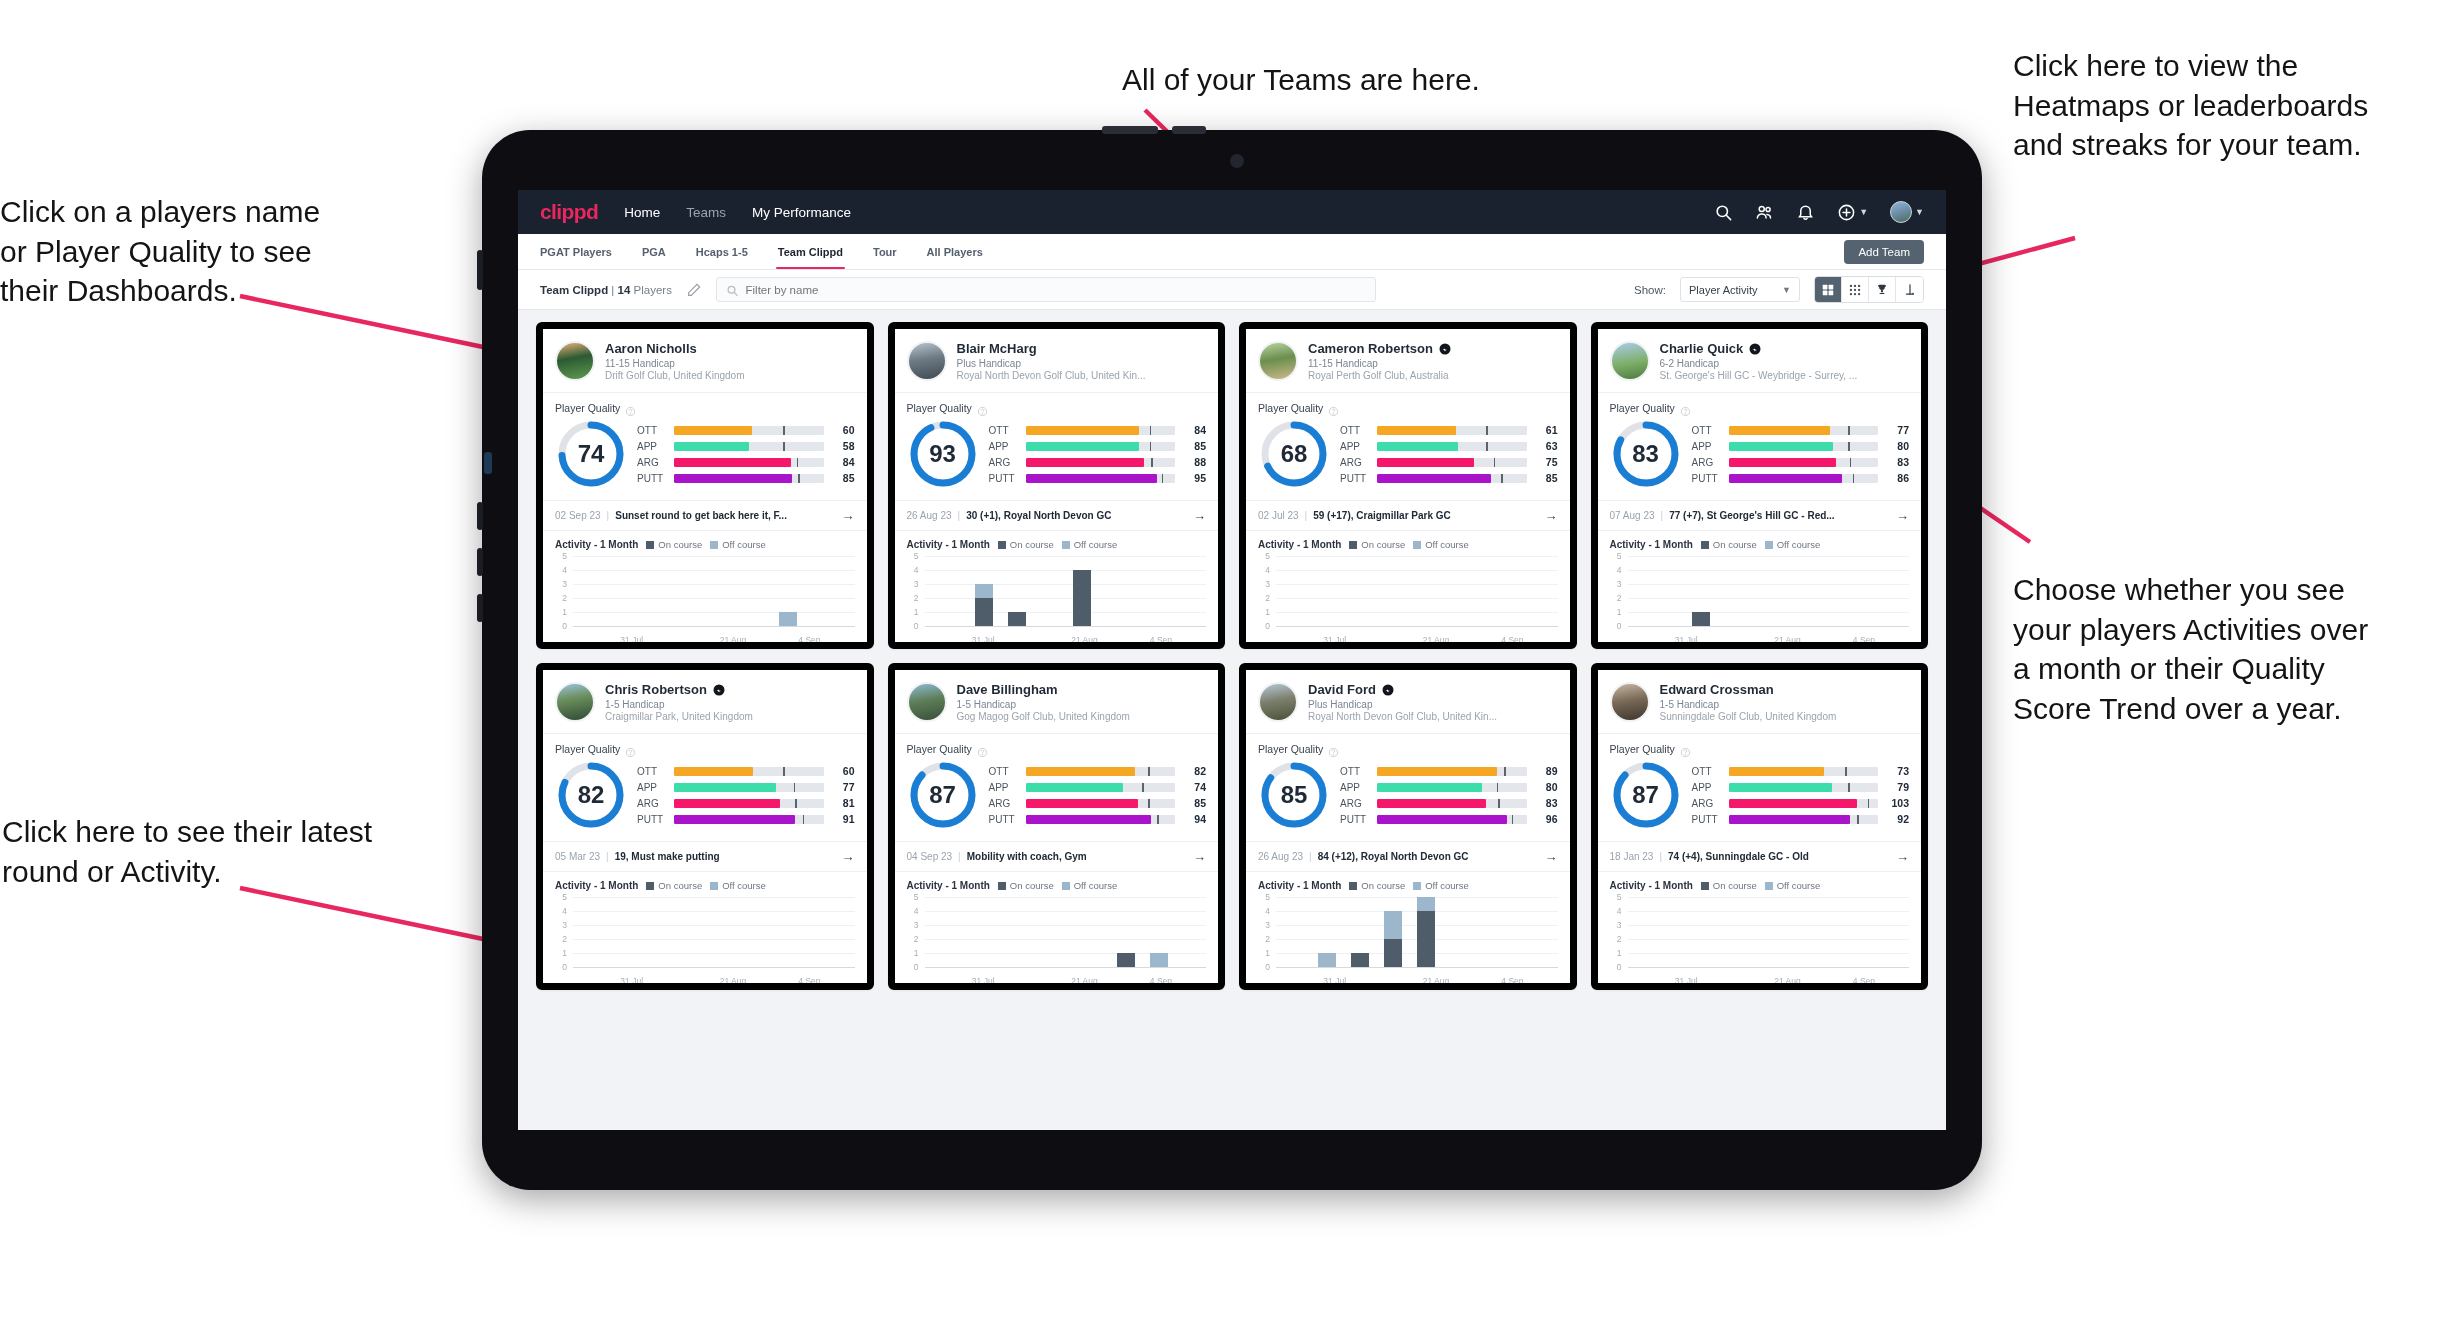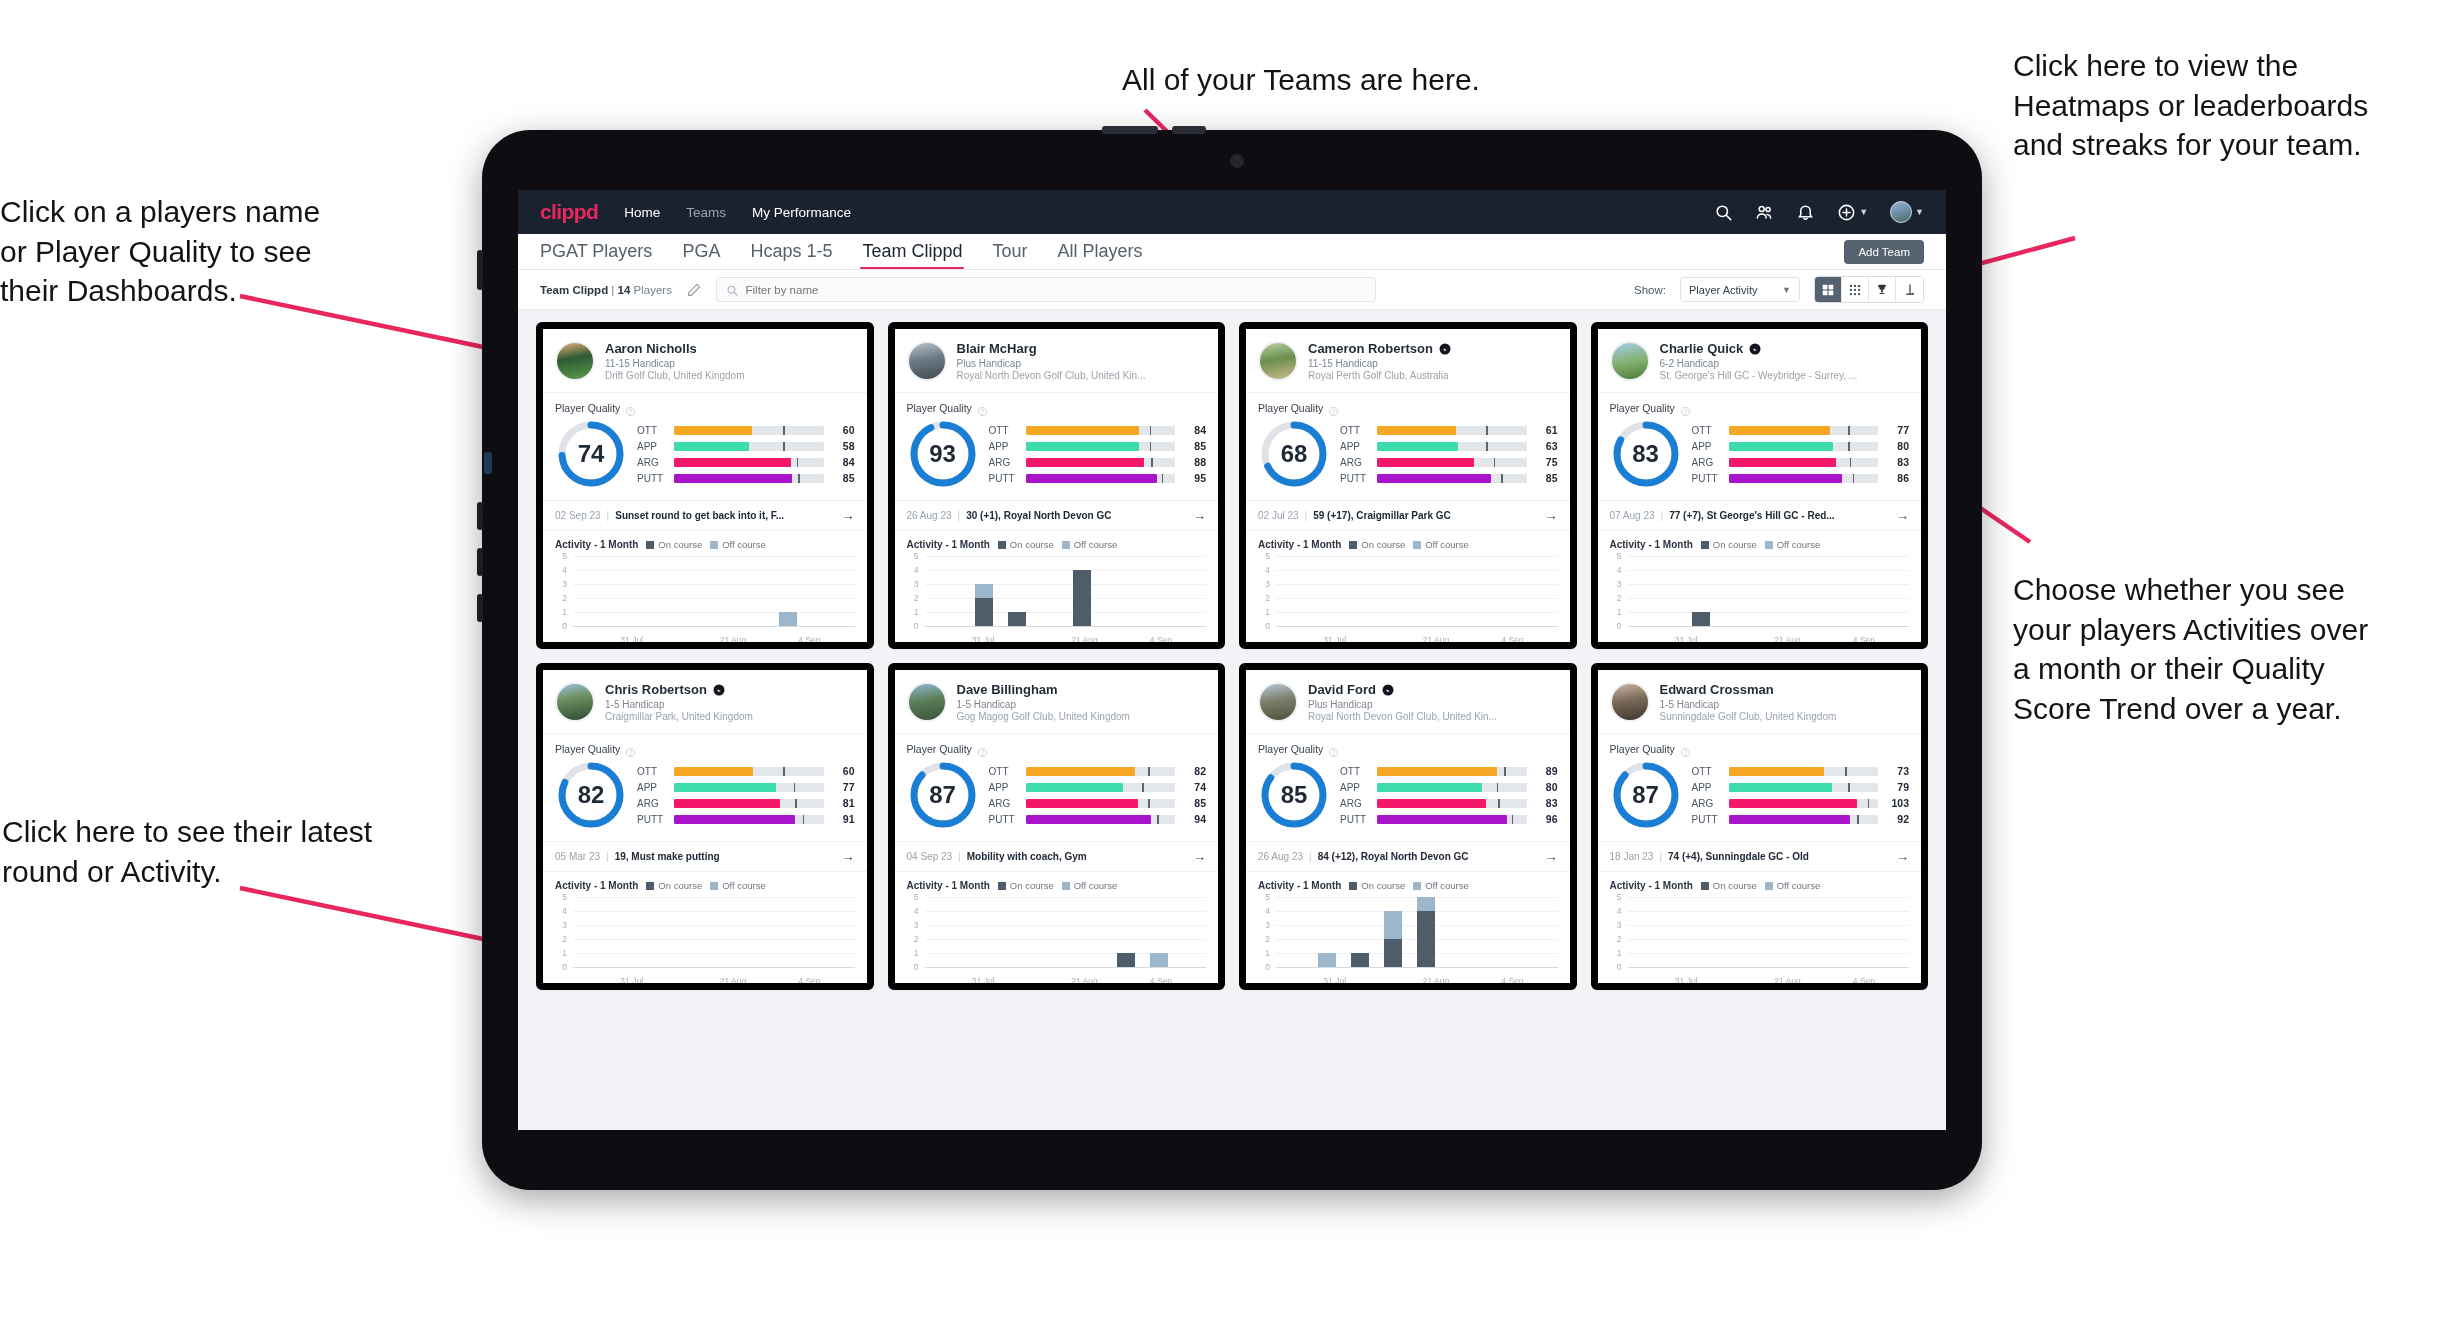--- a/index.html
+++ b/index.html
@@ -85,23 +85,23 @@
   }
   .icon-group { display:flex; align-items:center; cursor:pointer; }
 
   
   #tabstrip {
     height: 36px; background: #ffffff;
     display: flex; align-items: center; padding: 0 22px;
     position: relative; border-bottom: 1px solid #e4e7eb;
   }
   .tab {
-    font-size: 18px; color: #55606d; margin-right: 30px;
+    font-size: 11px; color: #55606d; margin-right: 30px;
     height: 100%; display: flex; align-items: center; cursor: pointer;
-    position: relative; font-weight: 400;
+    position: relative; font-weight: 700;
   }
   .tab.active { color: #1b2430; }
   .tab.active:after {
     content:''; position:absolute; left:-2px; right:-2px; bottom:0;
     height: 2.5px; background: #e8275f; border-radius: 2px;
   }
   #addteam-wrap { margin-left:auto; position:relative; }
   #addteam {
     background: #55626f; color:#fff; font-size:11.5px;
     padding: 6px 14px; border-radius: 4px; cursor: pointer;
@@ -449,21 +449,21 @@
                     <span class="btick" style="left:83%"></span>
                   </span>
                   <span class="bval">85</span>
                 </div>
               </div>
             </div>
           </div>
           <div class="round-row">
             <span class="round-date">02 Sep 23</span>
             <span class="round-pipe">|</span>
-            <span class="round-txt">Sunset round to get back into it, F...</span>
+            <span class="round-txt">Sunset round to get back here it, F...</span>
             <span class="round-arrow">→</span>
           </div>
           <div class="act-sec">
             <div class="act-head">
               <span class="act-title">Activity - 1 Month</span>
               <span class="leg"><span class="legsq" style="background:#4f5d6b"></span>On course</span>
               <span class="leg"><span class="legsq" style="background:#9cb6cc"></span>Off course</span>
             </div>
             <div class="chart">
               <div class="ylab" style="top: 0px;">5</div>

